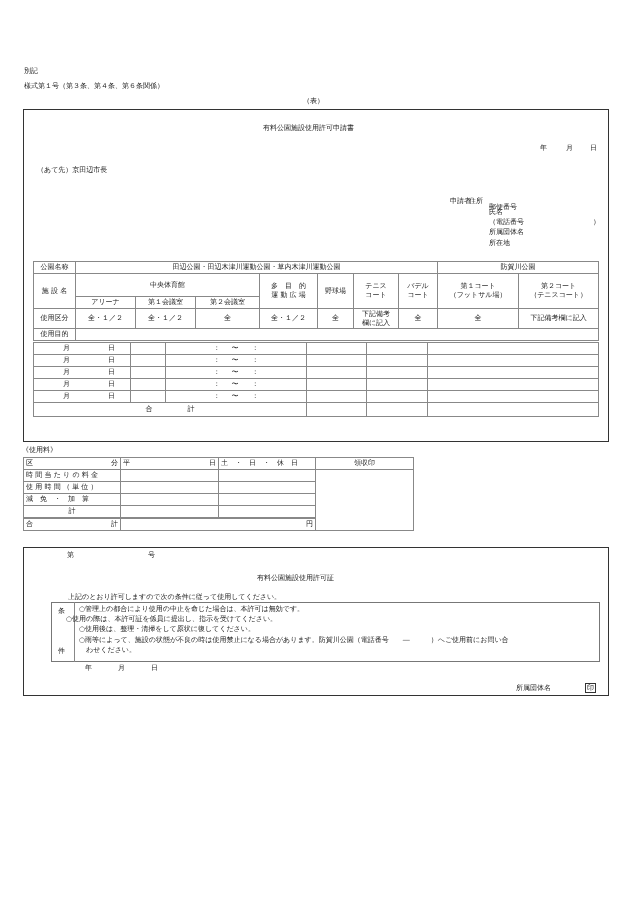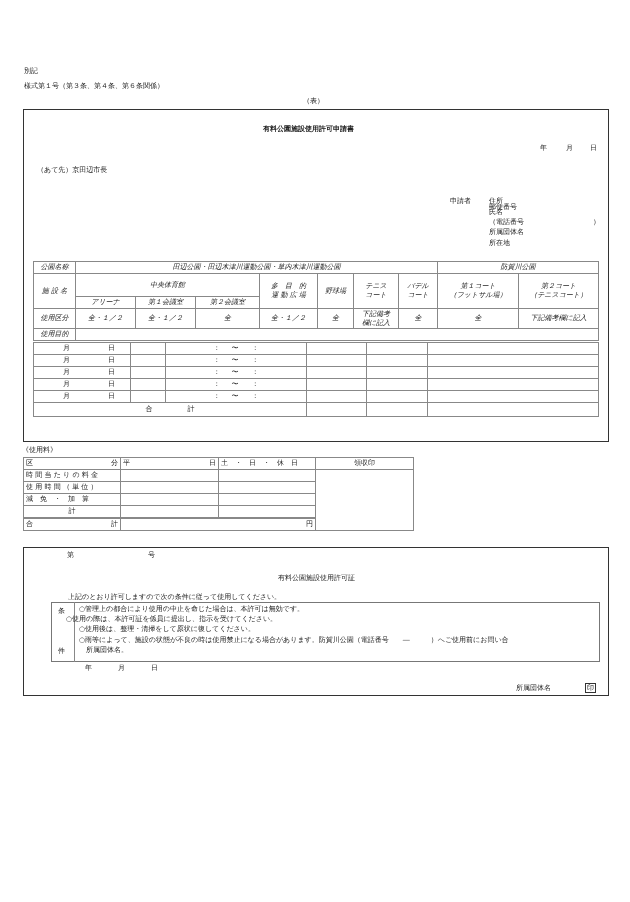--- a/index.html
+++ b/index.html
@@ -17,36 +17,36 @@
   .stamp { display:inline-block; border:1px solid #333; padding:0 1px; font-size:7px; line-height:8px; }
 </style>
 </head>
 <body>
 
 <div class="t" style="left:24px;top:67px;">別記</div>
 <div class="t" style="left:24px;top:82px;text-align:right;">様式第１号（第３条、第４条、第６条関係）</div>
 <div class="t" style="left:303px;top:97px;">（表）</div>
 
 <div class="box" style="left:23px;top:109px;width:586px;height:333px;"></div>
-<div class="t" style="left:263px;top:124px;font-weight:bold;">有料公園施設使用許可申請書</div>
+<div class="t" style="left:263px;top:124px;">有料公園施設使用許可申請書</div>
 <div class="t" style="left:540px;top:144px;">年</div>
 <div class="t" style="left:566px;top:144px;">月</div>
 <div class="t" style="left:590px;top:144px;">日</div>
 <div class="t" style="left:37px;top:166px;">（あて先）京田辺市長</div>
 
 <div class="t" style="left:450px;top:197px;">申請者</div>
 <div class="t" style="left:489px;top:186px;margin-top:17px;">郵便番号</div>
-<div class="t" style="left:489px;top:197px;">住所</div>
+<div class="t" style="left:469px;top:197px;">住所</div>
 <div class="t" style="left:489px;top:208px;">氏名</div>
 <div class="t" style="left:489px;top:218px;">（電話番号</div>
 <div class="t" style="left:593px;top:218px;">）</div>
 <div class="t" style="left:489px;top:228px;">所属団体名</div>
 <div class="t" style="left:489px;top:239px;">所在地</div>
 
-<table class="grid" style="left:33px;top:261px;width:565px;font-style:italic;">
+<table class="grid" style="left:33px;top:261px;width:565px;">
   <colgroup>
     <col style="width:42px">
       <col style="width:60px">
       <col style="width:60px">
       <col style="width:64px">
     <col style="width:58px">
       <col style="width:36px">
       <col style="width:45px">
       <col style="width:39px">
     <col style="width:81px">
@@ -208,30 +208,30 @@
   <tr style="height:13px" class="dbl-top">
     <td class="l" style="border-top:2px solid #888"><span>合</span><span style="float:right">計</span></td>
     <td colspan="2" class="r" style="border-top:2px solid #888">円</td>
   </tr>
 </tbody>
   </table>
 
 <div class="box" style="left:23px;top:547px;width:586px;height:149px;"></div>
 <div class="t" style="left:67px;top:551px;">第</div>
 <div class="t" style="left:148px;top:551px;">号</div>
-<div class="t" style="left:278px;top:574px;font-family:Liberation Serif, serif;">有料公園施設使用許可証</div>
+<div class="t" style="left:257px;top:574px;font-family:Liberation Serif, serif;">有料公園施設使用許可証</div>
 <div class="t" style="left:68px;top:593px;">上記のとおり許可しますので次の条件に従って使用してください。</div>
 
 <div class="thinbox" style="left:51px;top:602px;width:549px;height:60px;"></div>
 <div style="position:absolute;left:74px;top:602px;width:1px;height:60px;background:#888;"></div>
 <div class="t" style="left:58px;top:607px;">条</div>
 <div class="t" style="left:58px;top:647px;">件</div>
 <div class="t" style="left:79px;top:605px;">○管理上の都合により使用の中止を命じた場合は、本許可は無効です。</div>
 <div class="t" style="left:66px;top:615px;">○使用の際は、本許可証を係員に提出し、指示を受けてください。</div>
 <div class="t" style="left:79px;top:625px;">○使用後は、整理・清掃をして原状に復してください。</div>
 <div class="t" style="left:79px;top:636px;">○雨等によって、施設の状態が不良の時は使用禁止になる場合があります。防賀川公園（電話番号　　―　　　）へご使用前にお問い合</div>
-<div class="t" style="left:79px;top:646px;">　所属団体名。</div>
+<div class="t" style="left:79px;top:646px;">　わせください。</div>
 
 <div class="t" style="left:85px;top:664px;">年</div>
 <div class="t" style="left:118px;top:664px;">月</div>
 <div class="t" style="left:151px;top:664px;">日</div>
 <div class="t" style="left:516px;top:684px;">所属団体名</div>
 <div class="t" style="left:585px;top:683px;"><span class="stamp">印</span></div>
 
 </body></html>

